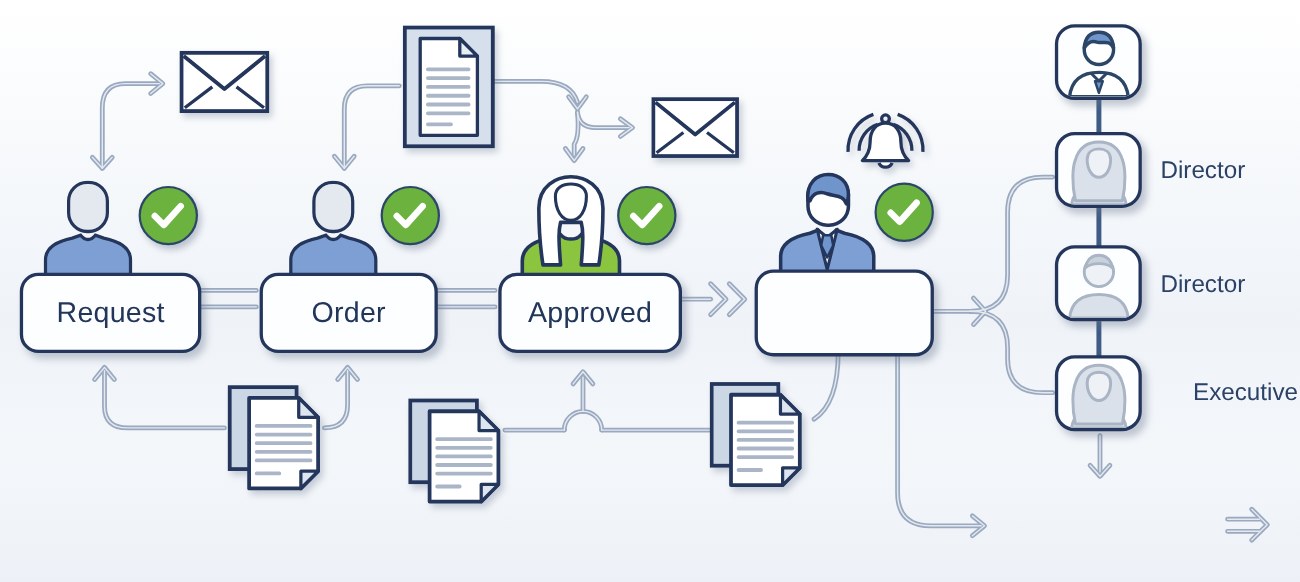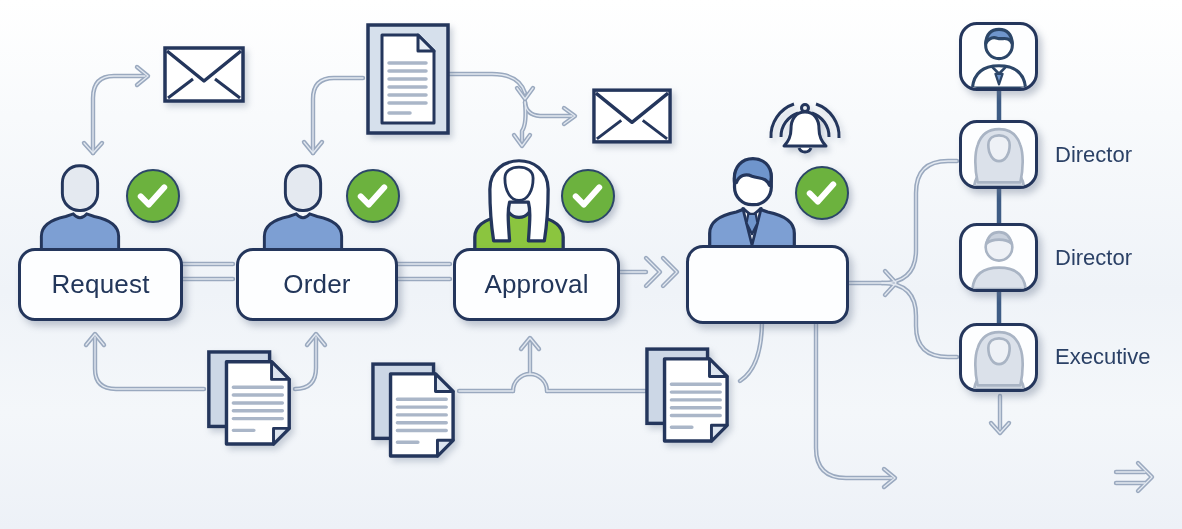--- a/index.html
+++ b/index.html
@@ -42,21 +42,21 @@
   .doc3{left:645px;top:345px;width:86px;height:102px;}
   .bell{left:766px;top:92px;width:78px;height:66px;}
   
   .avatar-box{
     position:absolute;left:959px;width:79px;height:69px;background:#fdfeff;
     border:3.5px solid #24365c;border-radius:18px;box-sizing:border-box;
     box-shadow:4px 5px 7px rgba(104,117,143,.38);display:flex;align-items:flex-end;justify-content:center;overflow:hidden;
   }
   .a1{top:22px;} .a2{top:120px;} .a3{top:223px;} .a4{top:323px;}
   .role-label{position:absolute;left:1055px;width:125px;font-size:22px;color:#2b4166;}
-  .r1{top:44px;} .r2{top:142px;} .r3{top:245px;} .r4{top:344px;}
+  .r1{top:44px;} .r2{top:142px;} .r3{top:245px;} .r4{top:344px;text-align:right;}
 </style>
 </head>
 <body>
 
 <div id="canvas">
 
   <svg class="abs" width="1182" height="529" viewBox="0 0 1182 529" style="left:0;top:0;">
     <defs>
       <g id="wires" fill="none" stroke-linecap="round" stroke-linejoin="round">
 
@@ -164,21 +164,21 @@
       </svg>
   </div>
 
   <div class="stage-box s1">
     <span class="stage-label">Request</span>
   </div>
   <div class="stage-box s2">
     <span class="stage-label">Order</span>
   </div>
   <div class="stage-box s3">
-    <span class="stage-label">Approval</span>
+    <span class="stage-label">Approved</span>
   </div>
   <div class="stage-box s4">
     <span class="stage-label"></span>
   </div>
 
   <svg class="icon env1" viewBox="0 0 82 57">
     <rect x="2" y="2" width="78" height="53" fill="#ffffff" stroke="#24365c" stroke-width="3.5"></rect>
     <path d="M4,5 L41,35 L78,5" fill="none" stroke="#24365c" stroke-width="3.5" stroke-linejoin="round"></path>
     <path d="M5,52 L30,33 M77,52 L52,33" fill="none" stroke="#24365c" stroke-width="3"></path>
   </svg>

